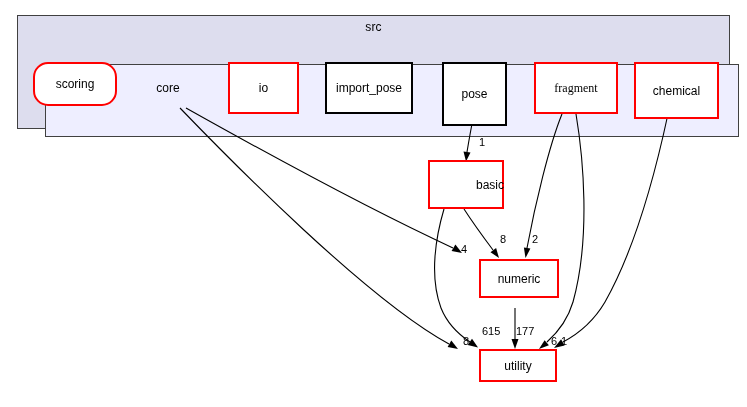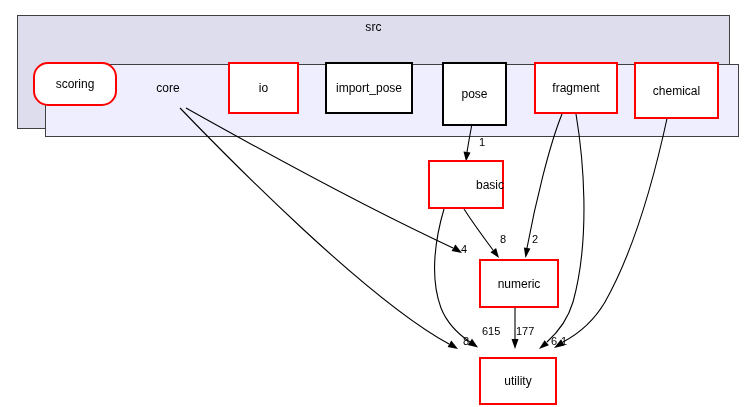--- a/index.html
+++ b/index.html
@@ -122,23 +122,23 @@
   <div class="node red" style="left:33px;top:62px;width:84px;height:44px;border-radius:15px;">scoring</div>
 
   <div class="node plain" style="left:130px;top:62px;width:76px;height:52px;">core</div>
 
   <div class="node red" style="left:228px;top:62px;width:71px;height:52px;">io</div>
 
   <div class="node black" style="left:325px;top:62px;width:88px;height:52px;">import_pose</div>
 
   <div class="node black" style="left:442px;top:62px;width:65px;height:64px;">pose</div>
 
-  <div class="node red" style="left:534px;top:62px;width:84px;height:52px;">fragment</div>
+  <div class="node red" style="left:534px;top:62px;width:84px;height:52px;font-family:Liberation Serif, serif;">fragment</div>
 
   <div class="node red" style="left:634px;top:62px;width:85px;height:57px;">chemical</div>
 
   <div class="node red" style="left:428px;top:160px;width:76px;height:49px;padding-left:48px;">basic</div>
 
-  <div class="node red" style="left:479px;top:259px;width:80px;height:49px;">numeric</div>
+  <div class="node red" style="left:479px;top:259px;width:80px;height:39px;">numeric</div>
 
-  <div class="node red" style="left:479px;top:349px;width:78px;height:48px;margin-top:8px;">utility</div>
+  <div class="node red" style="left:479px;top:349px;width:78px;height:33px;">utility</div>
 
 </div>
 
 </body></html>

